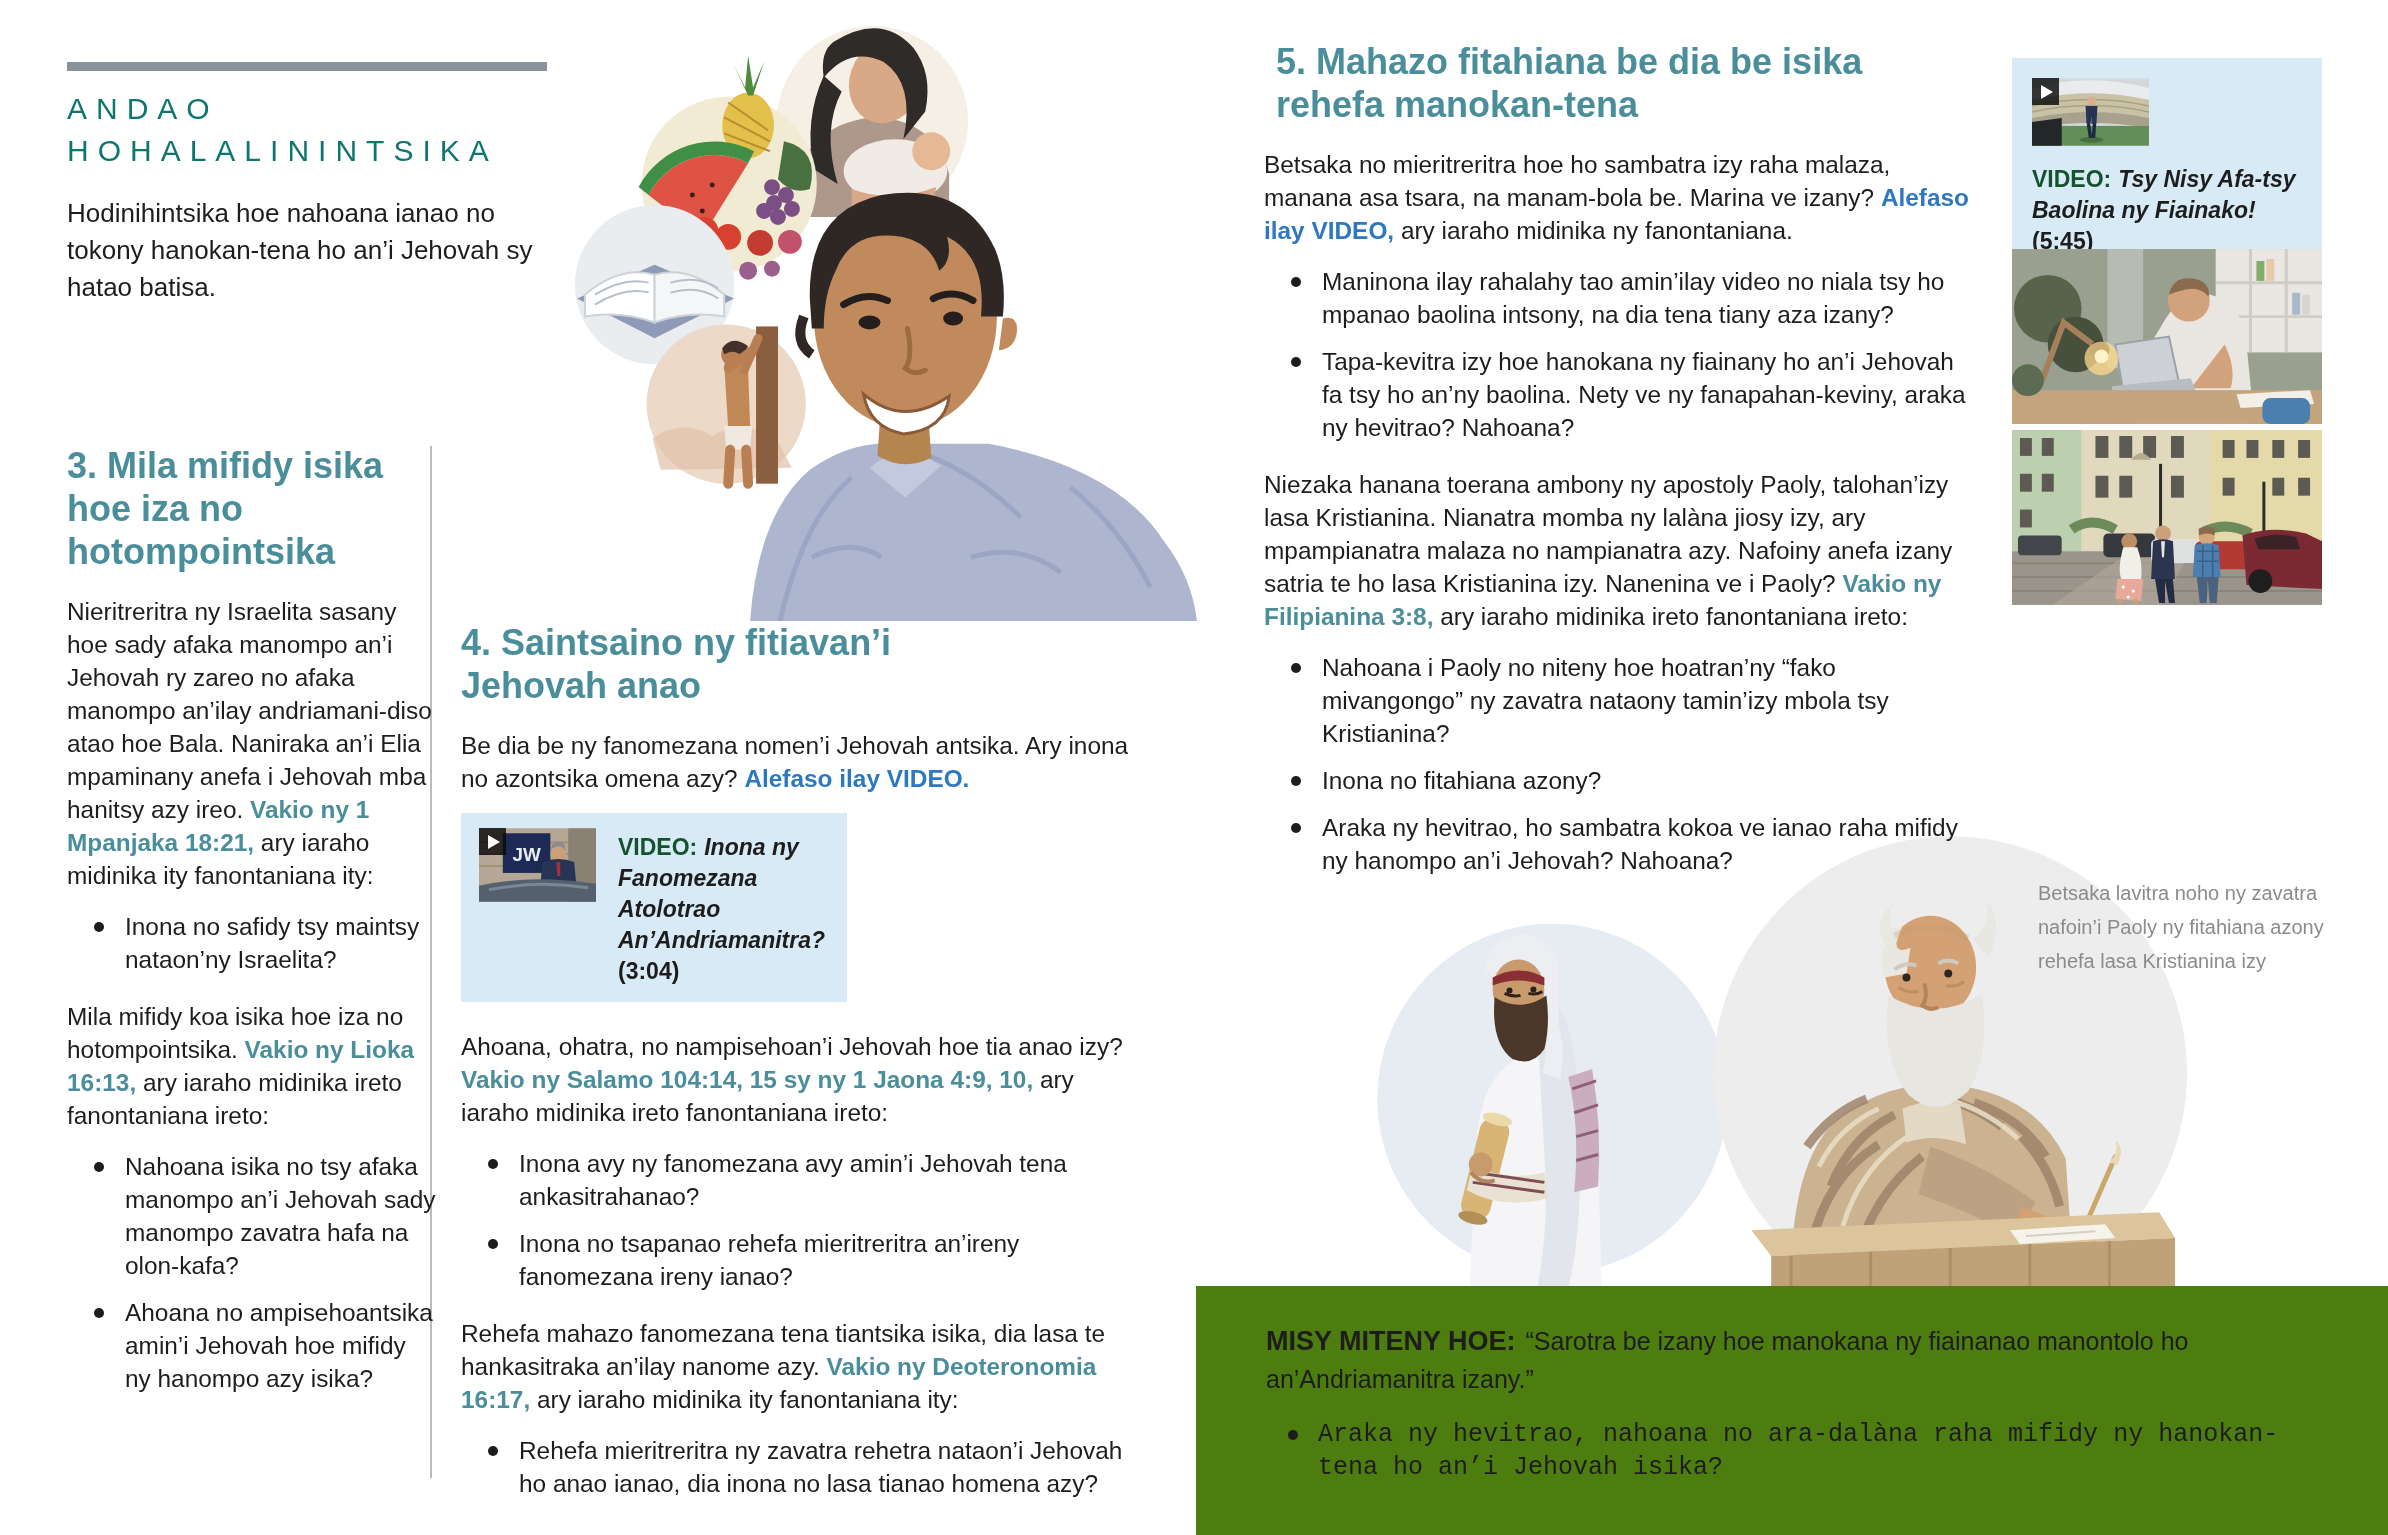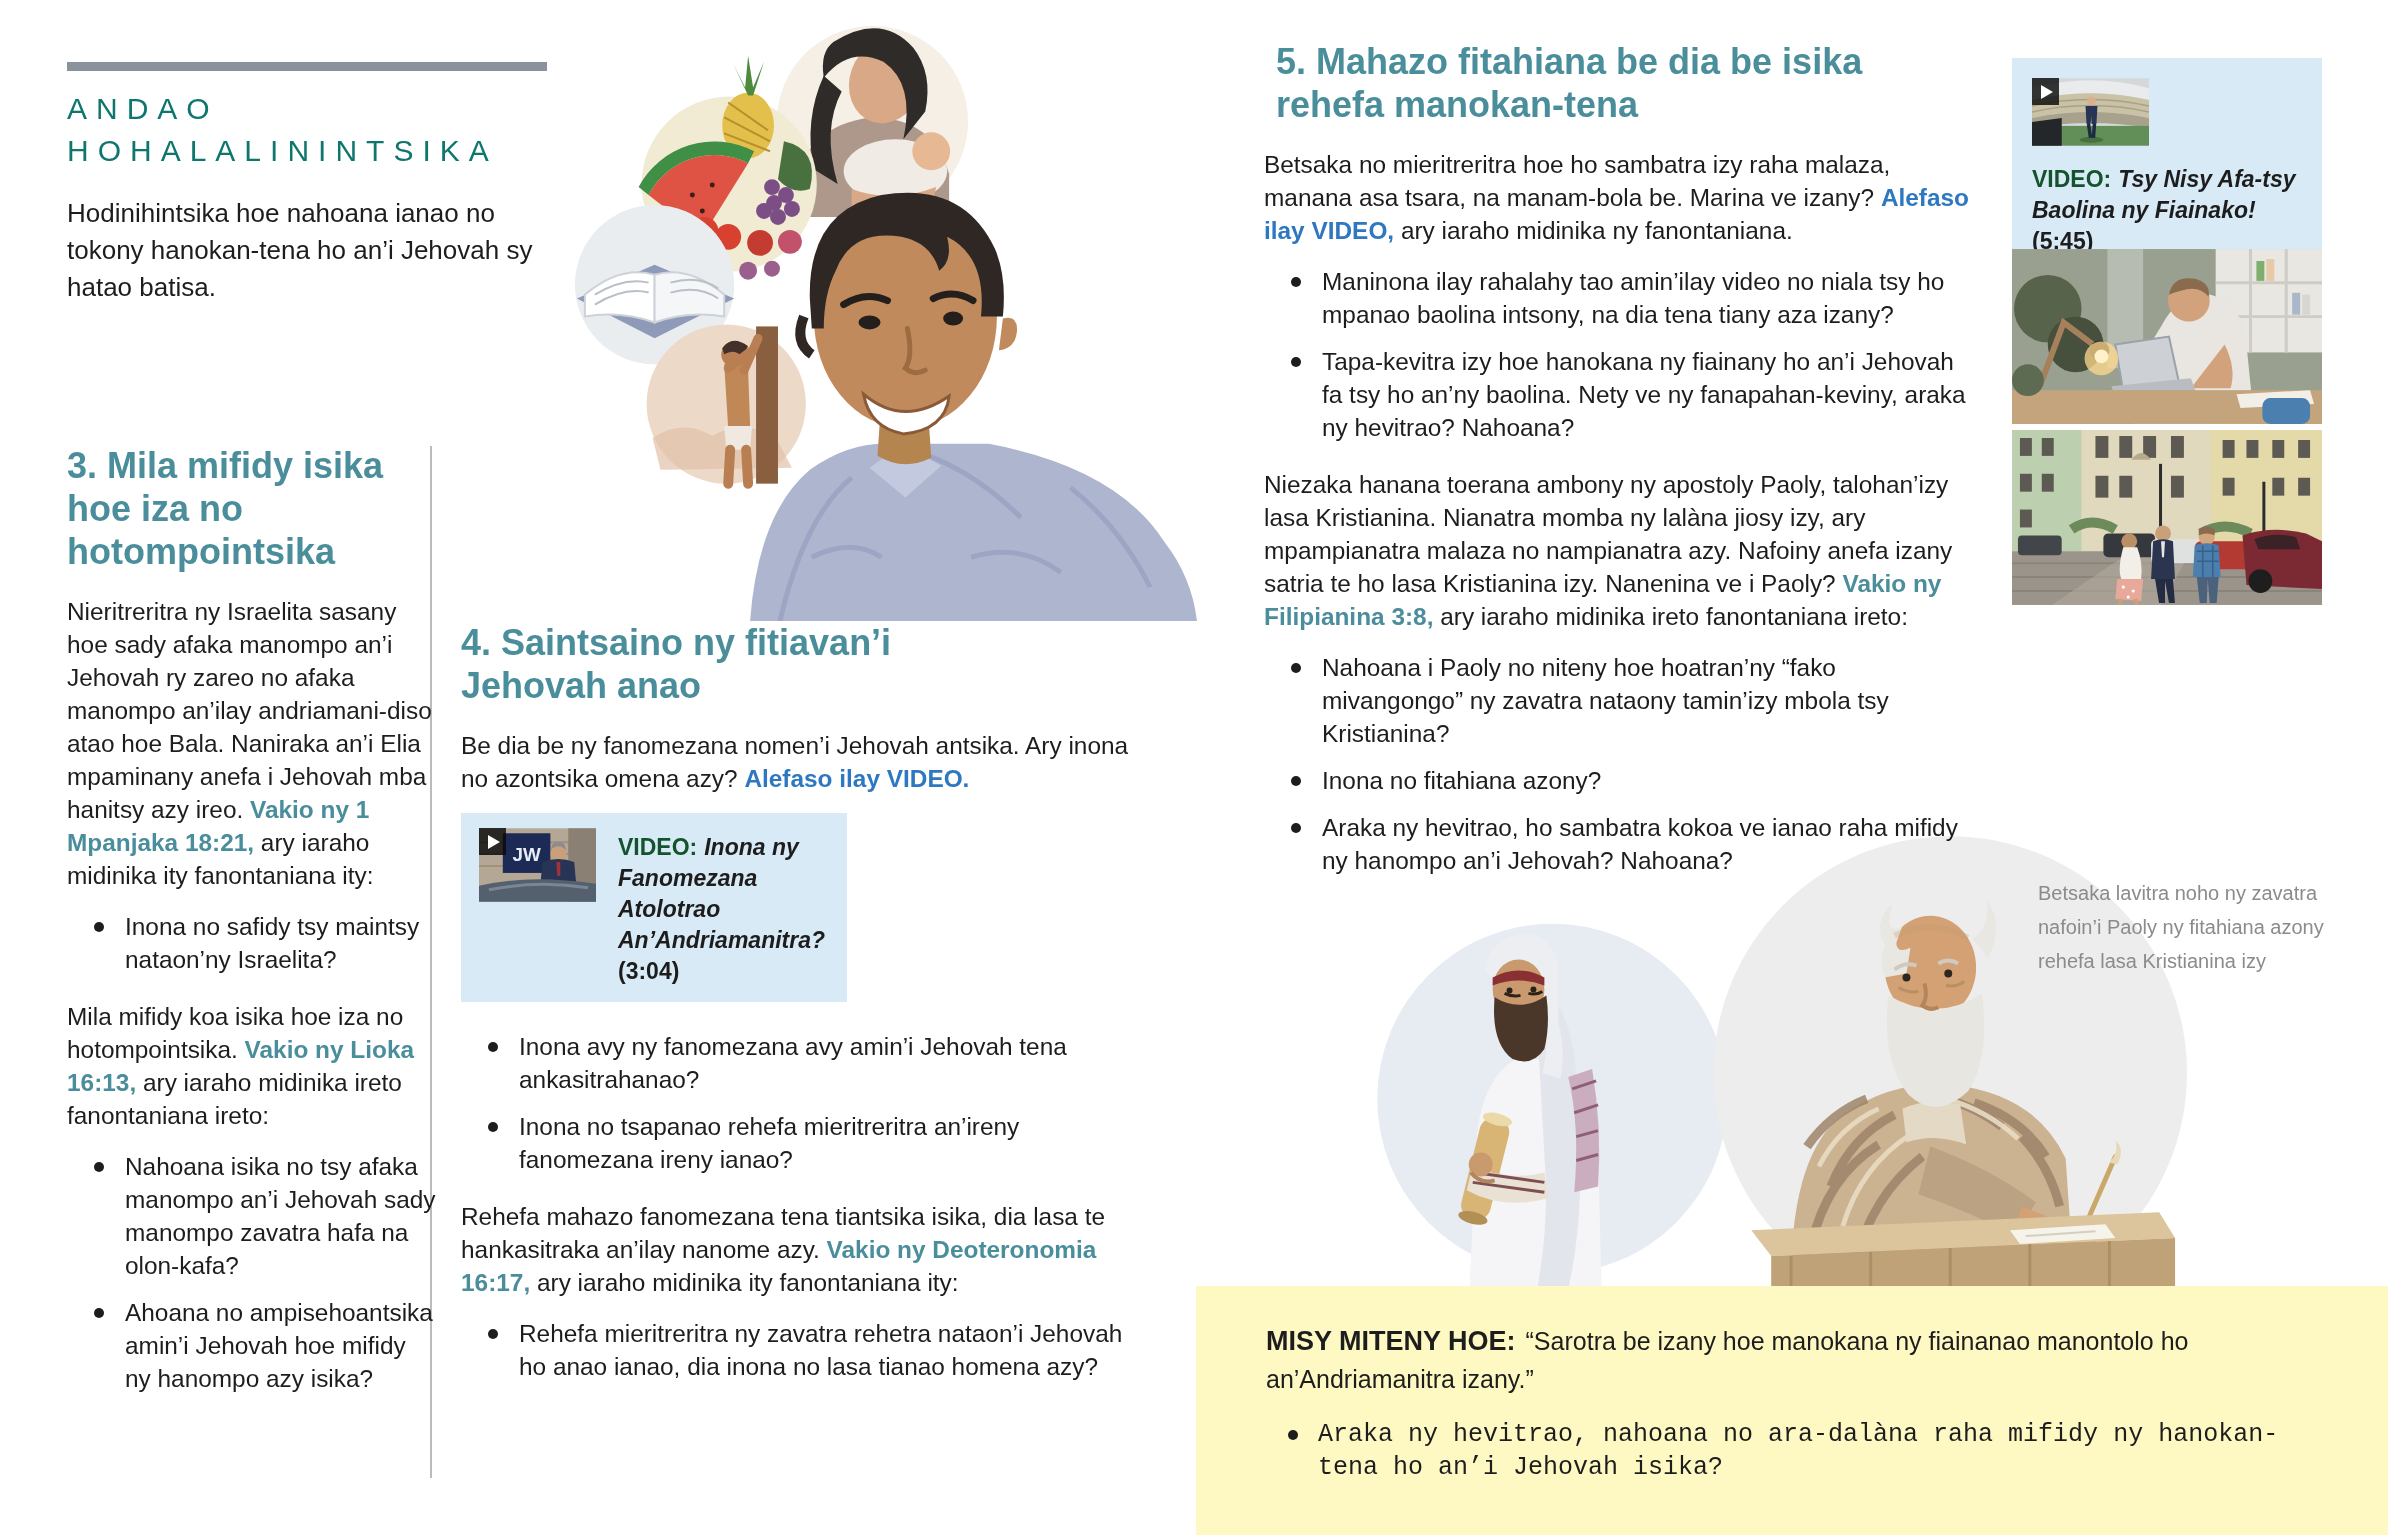--- a/index.html
+++ b/index.html
@@ -43,21 +43,21 @@
   .videobox2 .vcap{margin-top:18px;}
   .photo{position:absolute;left:0;}
   .photo svg{display:block;}
   .pic-caption{position:absolute;left:2038px;top:876px;width:299px;margin:0;font-size:20px;line-height:34px;color:#8b8b8b;z-index:2;}
 
   
   .collage{position:absolute;left:553px;top:0;z-index:1;}
   .paul-illus{position:absolute;left:1234px;top:828px;z-index:1;}
 
   
-  .graybox{position:absolute;left:1196px;top:1286px;width:1192px;height:250px;background:#fef9c3;z-index:3;box-sizing:border-box;padding:36px 90px 0 70px;}
+  .graybox{position:absolute;left:1196px;top:1286px;width:1192px;height:250px;background:#4d7c0f;z-index:3;box-sizing:border-box;padding:36px 90px 0 70px;}
   .gb-line{margin:0 0 20px 0;font-size:25px;line-height:38px;max-width:995px;}
   .gb-label{font-weight:bold;font-size:27px;margin-right:10px;}
   .graybox .bl{margin-top:14px;font-family:Liberation Mono, monospace;}
   .graybox .bl li{font-size:25px;padding-left:52px;}
   .graybox .bl li::before{left:22px;}
 </style>
 </head>
 <body>
 
 <div class="page">
@@ -181,20 +181,21 @@
           <path d="M10 62 Q60 52 110 60" stroke="#7b8694" stroke-width="3" fill="none"></path>
         </svg>
         <span class="play">
             <span class="tri"></span>
           </span>
       </div>
       <p class="vcap" style="max-width:249px;">
         <span class="vlabel">VIDEO:</span><span class="vtitle">Inona ny Fanomezana Atolotrao An’Andriamanitra?</span><span class="vdur">(3:04)</span>
       </p>
     </div>
+    <p class="body"><span class="seg-plain">Ahoana, ohatra, no nampisehoan’i Jehovah hoe tia anao izy? </span><span class="seg-teal">Vakio ny Salamo 104:14, 15 sy ny 1 Jaona 4:9, 10,</span><span class="seg-plain"> ary iaraho midinika ireto fanontaniana ireto:</span></p>
     <ul class="bl">
       <li><span class="seg-plain">Inona avy ny fanomezana avy amin’i Jehovah tena ankasitrahanao?</span></li>
       <li><span class="seg-plain">Inona no tsapanao rehefa mieritreritra an’ireny fanomezana ireny ianao?</span></li>
     </ul>
     <p class="body"><span class="seg-plain">Rehefa mahazo fanomezana tena tiantsika isika, dia lasa te hankasitraka an’ilay nanome azy. </span><span class="seg-teal">Vakio ny Deoteronomia 16:17,</span><span class="seg-plain"> ary iaraho midinika ity fanontaniana ity:</span></p>
     <ul class="bl">
       <li><span class="seg-plain">Rehefa mieritreritra ny zavatra rehetra nataon’i Jehovah ho anao ianao, dia inona no lasa tianao homena azy?</span></li>
     </ul>
   </section>
 

